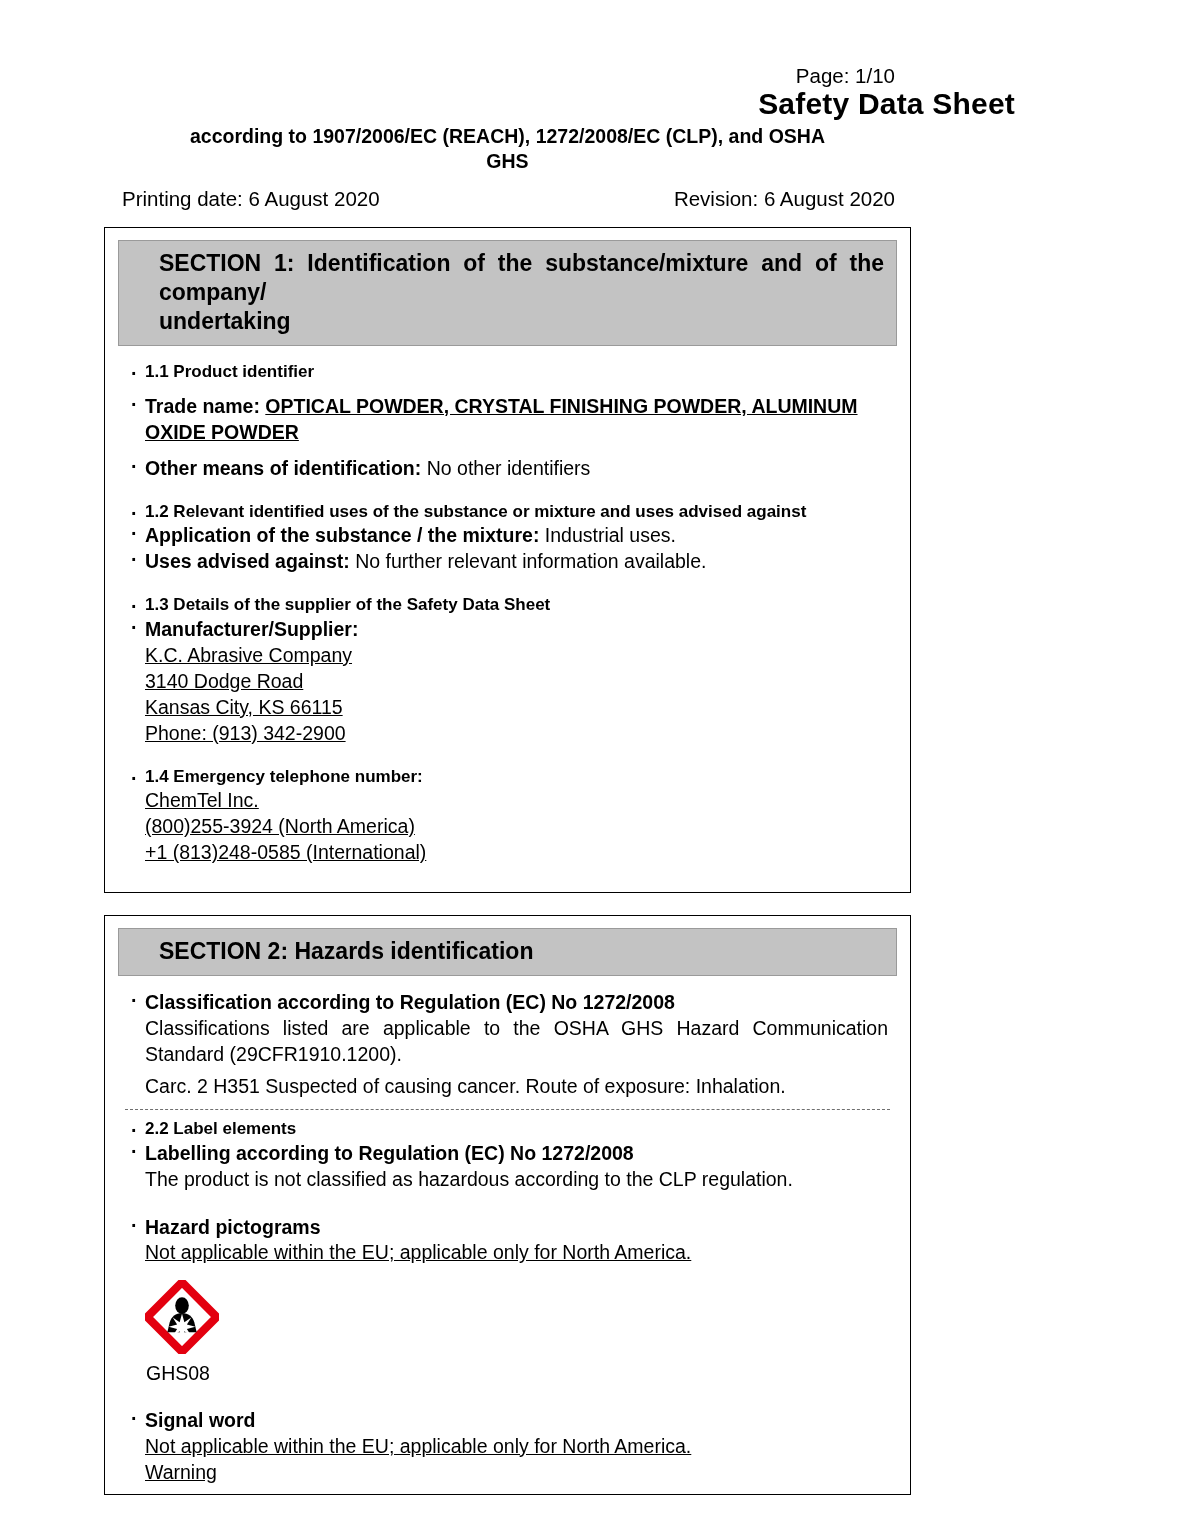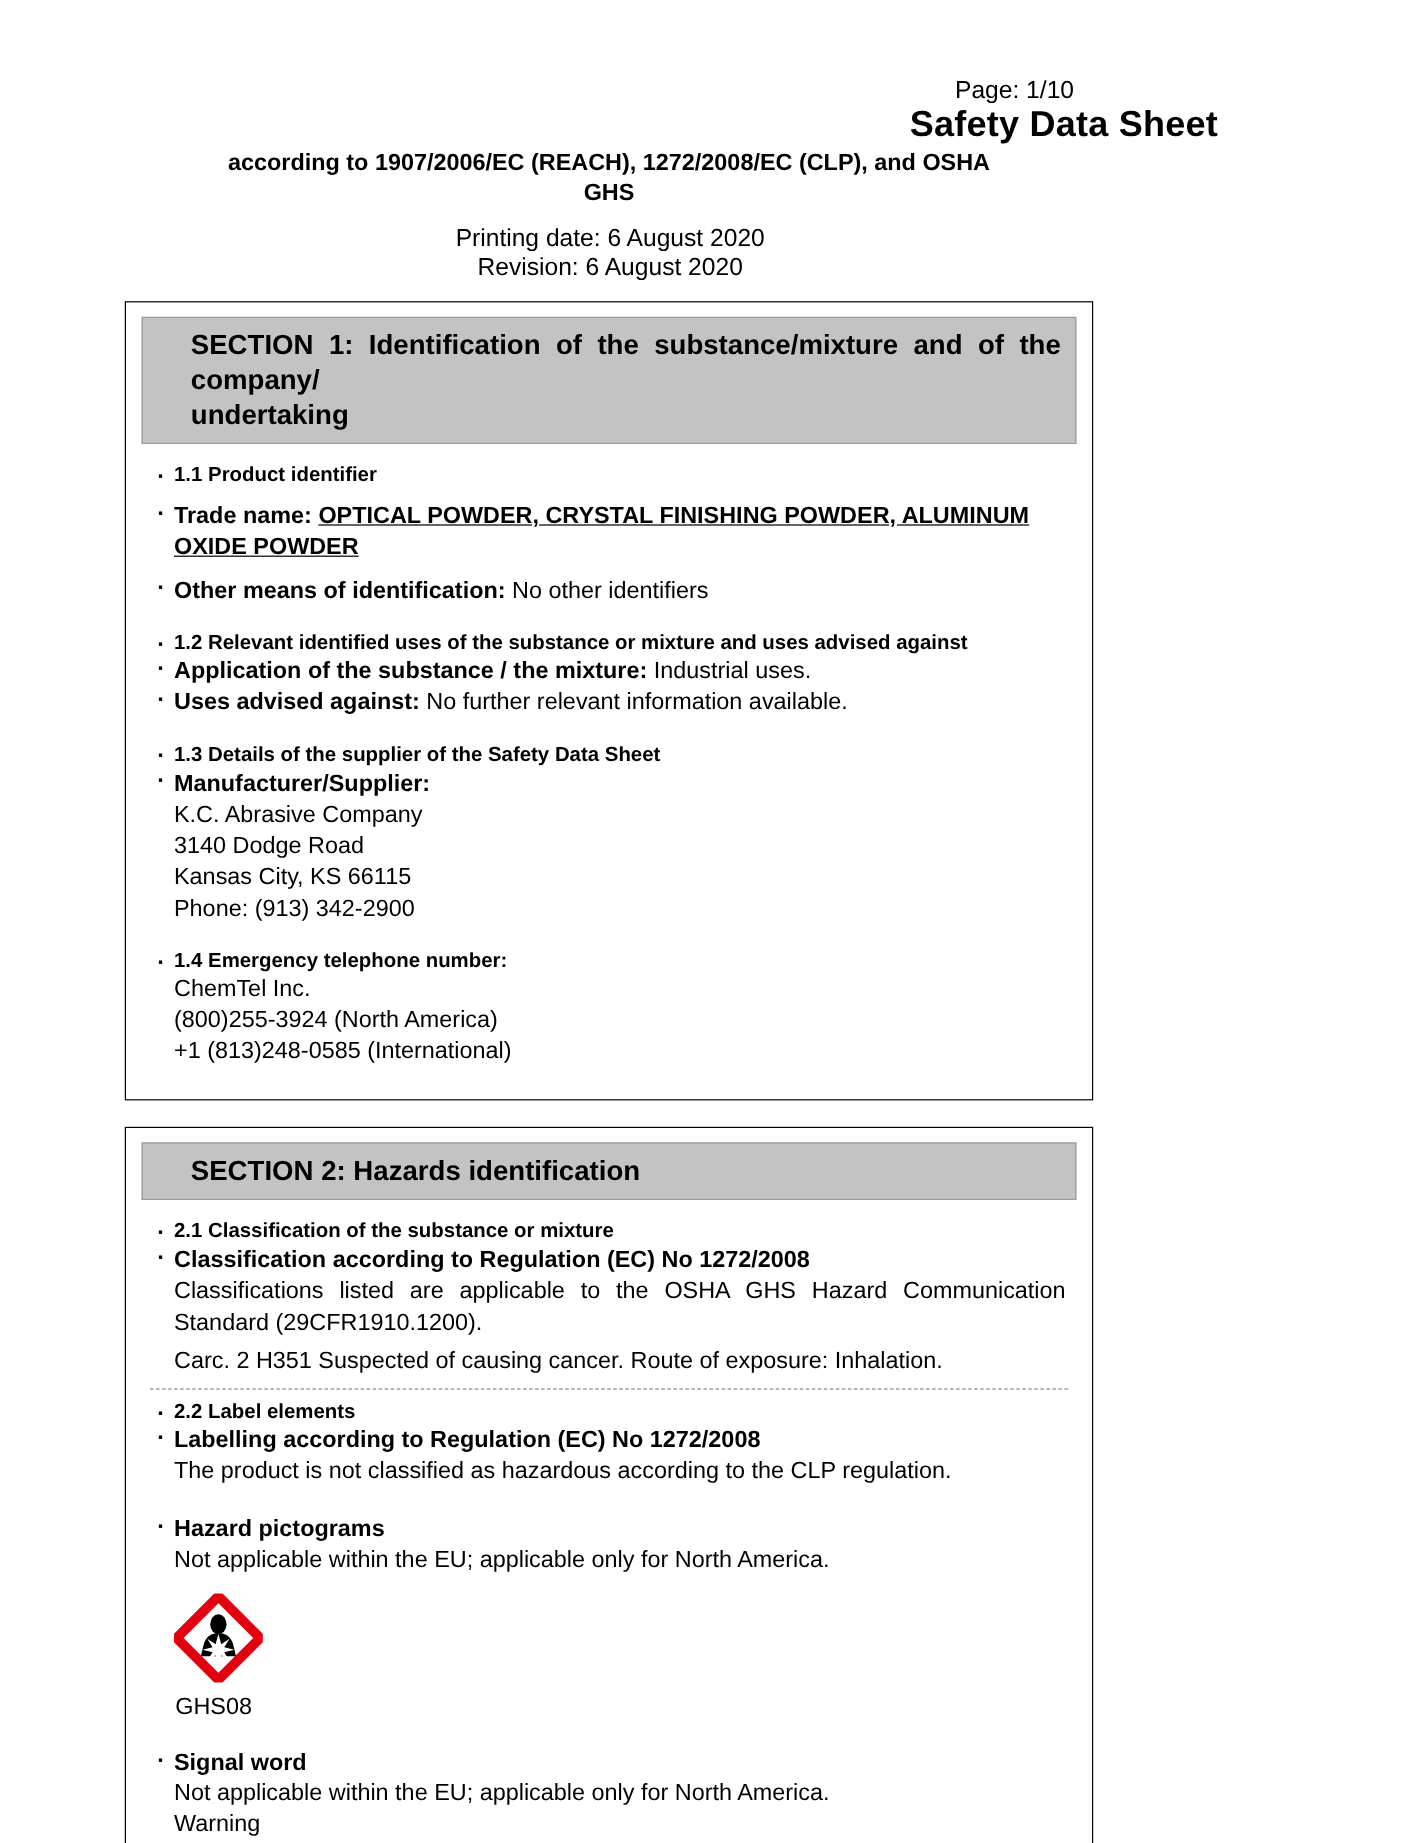--- a/index.html
+++ b/index.html
@@ -43,25 +43,24 @@
   .doc-subtitle {
     text-align: center;
     font-size: 19.5px;
     font-weight: bold;
     line-height: 1.25;
     margin-top: 4px;
   }
   .date-row {
     display: flex;
     justify-content: space-between;
-    align-items: center;
+    align-items: flex-start;
     font-size: 20.5px;
     margin-top: 14px;
     padding: 0 120px 0 122px;
-    flex-direction: column;
   }
 
   
   .section-box {
     border: 1.5px solid #000000;
     margin: 0 104px;
     box-sizing: border-box;
     background: #ffffff;
     position: relative;
   }
@@ -111,20 +110,21 @@
     font-size: 17px;
     font-weight: bold;
     line-height: 1.4;
   }
   .hd1::before { top: 0px; }
   .bold { font-weight: bold; }
   .plain-line {
     font-size: 19.5px;
     line-height: 1.33;
     padding-left: 22px;
+    text-decoration: underline;
   }
   .para {
     font-size: 19.5px;
     line-height: 1.33;
     padding-left: 22px;
     padding-right: 4px;
     text-align: justify;
   }
   .para.nojust { text-align: left; }
   .uline {
@@ -238,21 +238,20 @@
   </div>
 
   <div class="section-box" id="section-2-box">
 
     <div class="section-head">SECTION 2: Hazards identification</div>
 
     <div class="sect-body">
 
       <div class="sp-14"></div>
 
-      <div class="b-line hd1">2.1 Classification of the substance or mixture</div>
 
       <div class="b-line bold">Classification according to Regulation (EC) No 1272/2008</div>
 
       <div class="para">Classifications listed are applicable to the OSHA GHS Hazard Communication Standard (29CFR1910.1200).</div>
 
       <div class="sp-6"></div>
 
       <div class="para nojust">Carc. 2  H351  Suspected of causing cancer. Route of exposure: Inhalation.</div>
 
       <div class="dashed-sep"></div>

